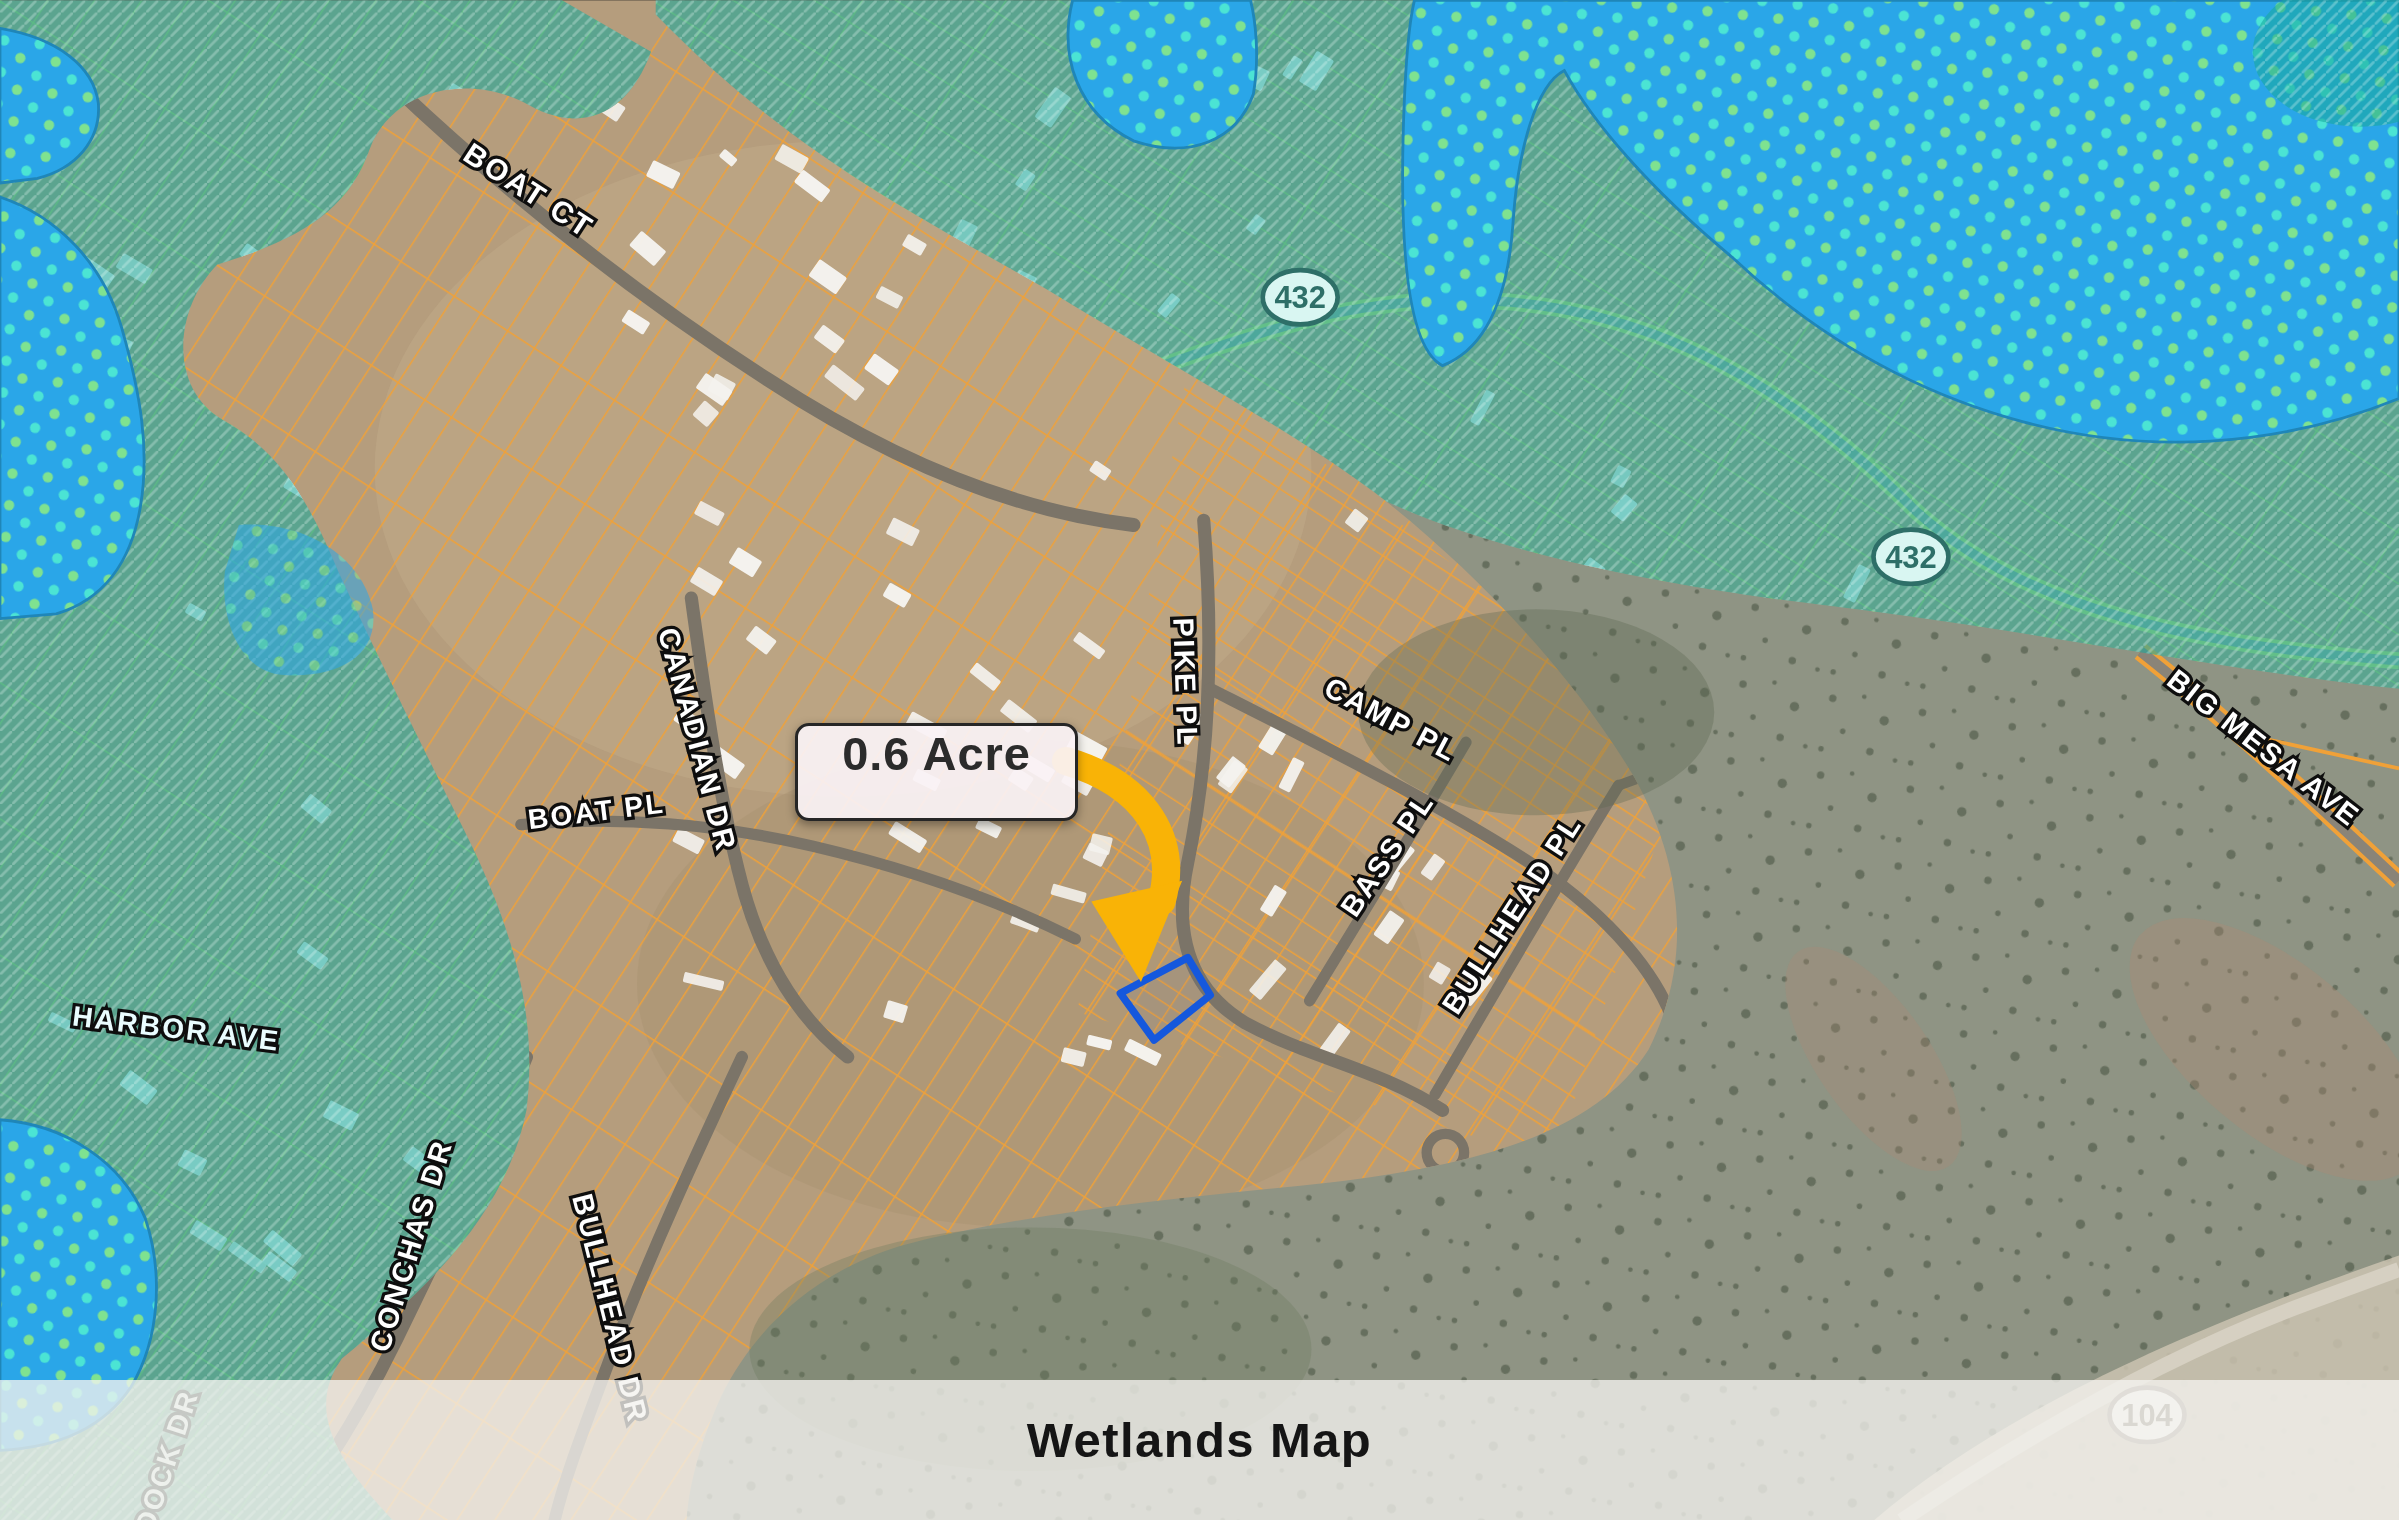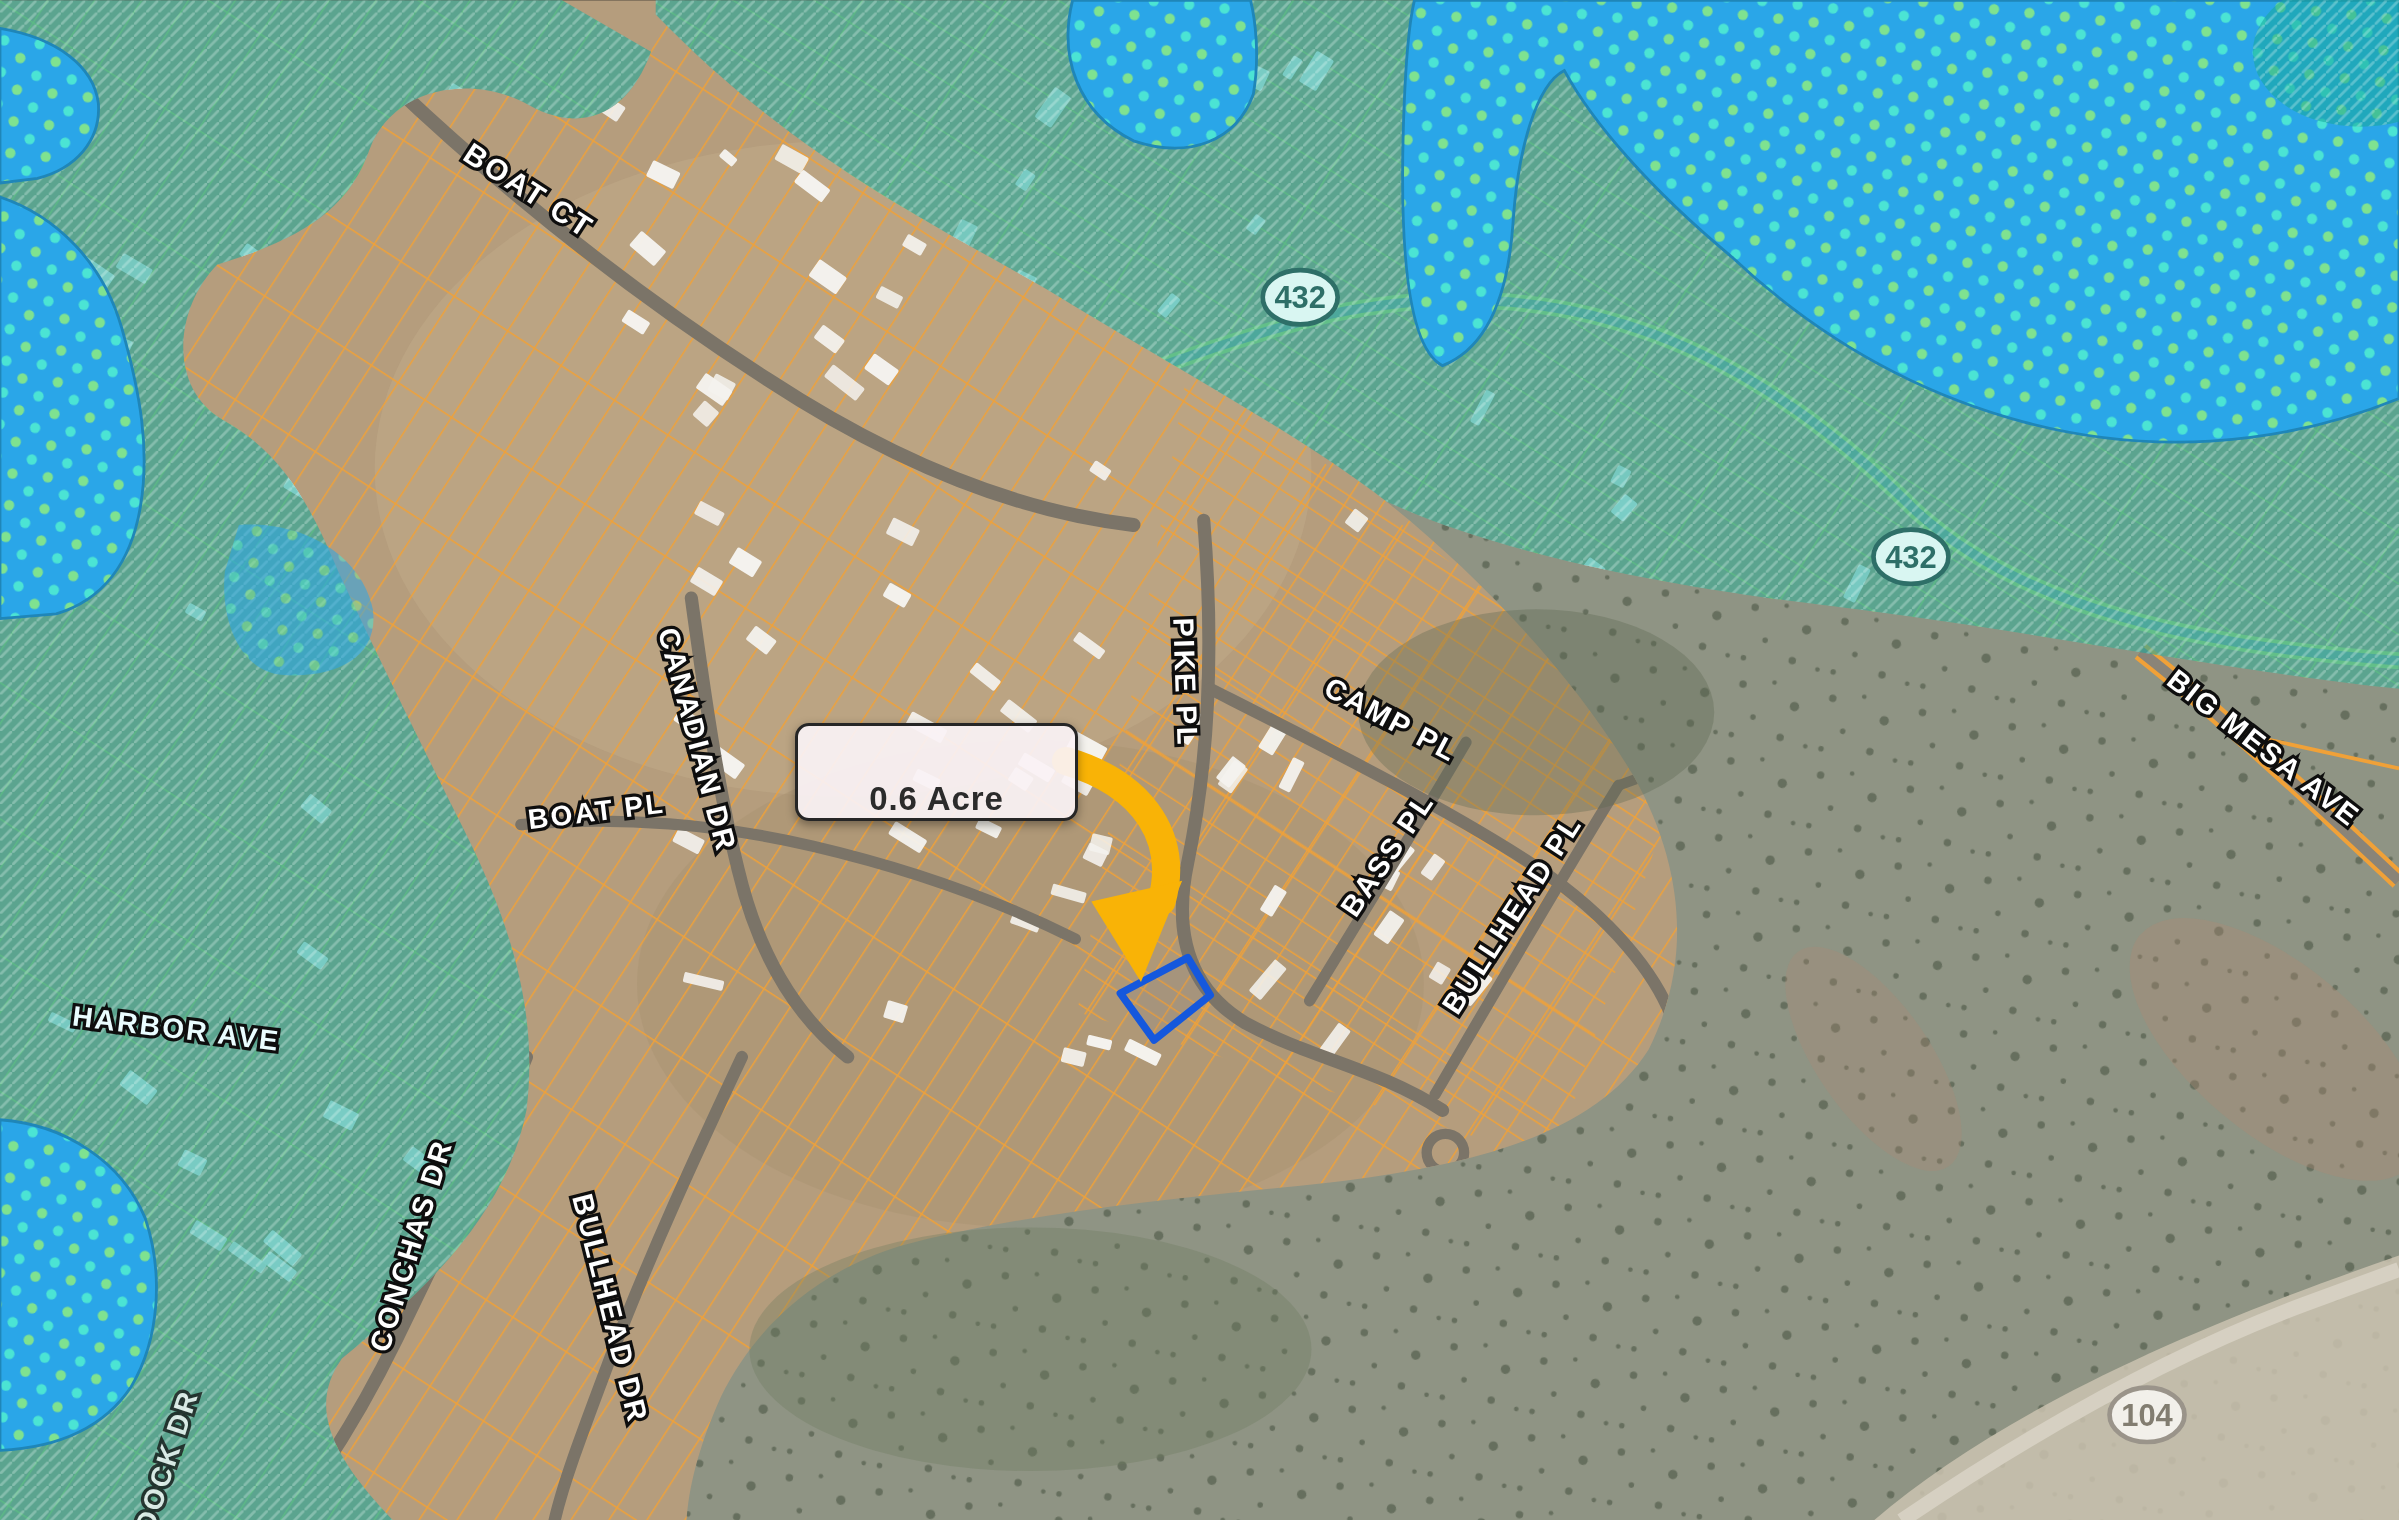--- a/index.html
+++ b/index.html
@@ -13,22 +13,22 @@
     stroke:#0e0e0e;stroke-width:7px;paint-order:stroke;
     text-anchor:middle;dominant-baseline:middle;
   }
   .street.dim{opacity:.75;}
   .shield-text{font-weight:bold;text-anchor:middle;}
   .callout{
     position:absolute;left:795px;top:723px;width:277px;height:92px;
     background:rgba(250,242,245,.93);
     border:3.7px solid #262626;border-radius:14px;
     box-shadow:0 3.7px 9.4px rgba(0,0,0,.35);
-    display:flex;align-items:flex-end;justify-content:center;
-    font-size:33px;font-weight:bold;color:#2b2b2b;letter-spacing:0.9px;
+    display:flex;align-items:flex-start;justify-content:center;
+    font-size:47px;font-weight:bold;color:#2b2b2b;letter-spacing:0.9px;
   }
   .caption-bar{
     position:absolute;left:0;right:0;top:1380px;bottom:0;
     background:rgba(244,242,238,.78);
     display:flex;align-items:center;justify-content:center;
   }
   .caption-title{
     font-size:49px;font-weight:bold;color:#151515;letter-spacing:1.4px;
     transform:translateY(-11.2px);
   }
@@ -303,15 +303,18 @@
   <g fill="#f9b306">
     <path d="M1138,812 C1225,838 1258,898 1240,962" stroke="#f9b306" stroke-width="30" fill="none" stroke-linecap="round"></path>
     <polygon points="1165,962 1262,940 1218,1048"></polygon>
   </g>
 </svg>
 
 <div class="callout">
   <span>0.6 Acre</span>
 </div>
 
-
+<div class="caption-bar">
+  <div class="caption-title">Wetlands Map</div>
 </div>
 
+</div>
+
 
 </body></html>

